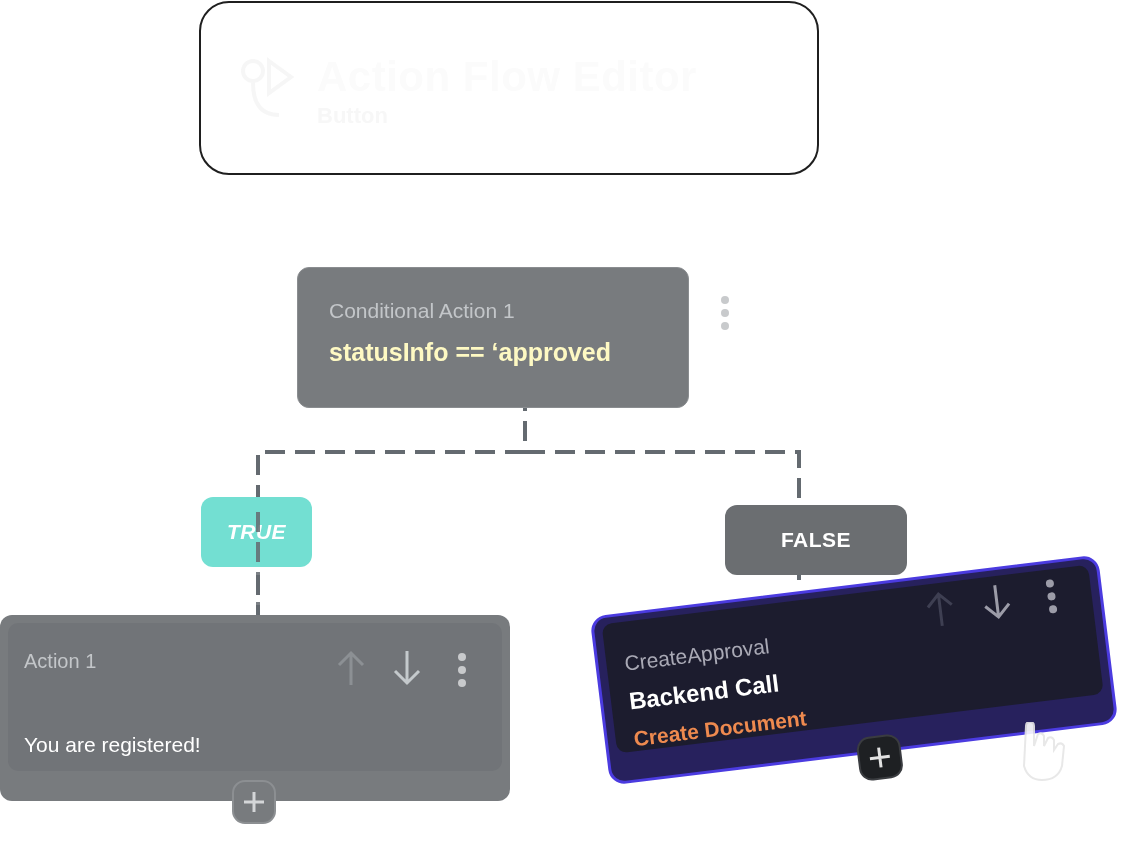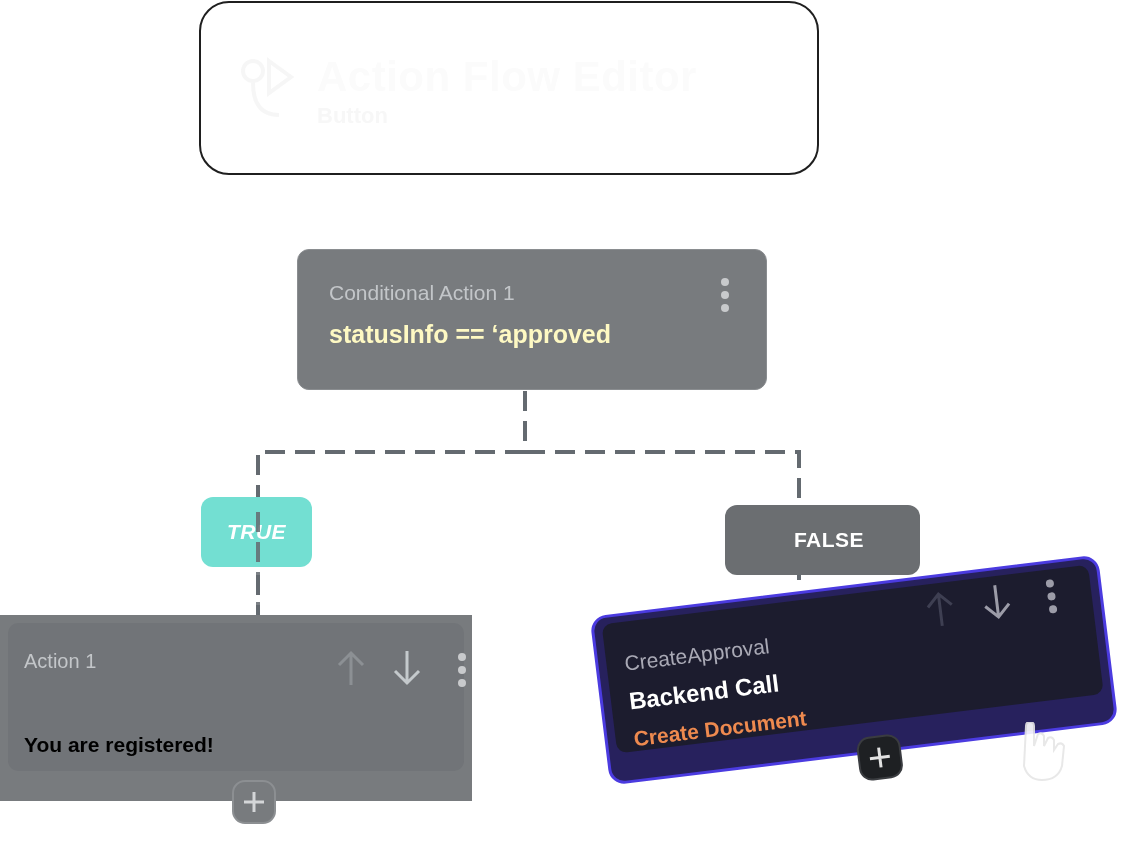--- a/index.html
+++ b/index.html
@@ -20,21 +20,21 @@
     position: absolute; left: 116px; top: 50px; font-size: 42px; font-weight: bold;
     color: #fbfbfb; letter-spacing: 0.5px;
   }
   .header-sub {
     position: absolute; left: 116px; top: 100px; font-size: 22px; font-weight: bold; color: #f7f7f7;
   }
 
   .connectors { position: absolute; left: 0; top: 0; width: 1122px; height: 852px; pointer-events: none; }
 
   .cond-node {
-    position: absolute; left: 297px; top: 249px; width: 470px; height: 141px;
+    position: absolute; left: 297px; top: 267px; width: 392px; height: 141px;
     background: #787b7e; border-radius: 12px; border: 1px solid #8a8d90; box-sizing: border-box;
   }
   .cond-node .label {
     position: absolute; left: 31px; top: 31px; font-size: 21px; color: #c3c6c9;
   }
   .cond-node .expr {
     position: absolute; left: 31px; top: 70px; font-size: 25px; font-weight: bold; color: #fef9c3;
   }
   .kebab {
     position: absolute; width: 10px; height: 34px;
@@ -42,33 +42,33 @@
   }
   .kebab span { width: 8px; height: 8px; border-radius: 50%; background: #c8cacc; display: block; }
   .cond-node .kebab { left: 422px; top: 28px; }
 
   .branch-badge {
     position: absolute; height: 70px; border-radius: 12px;
     display: flex; align-items: center; justify-content: center;
     color: #ffffff; font-weight: bold; font-size: 21px; letter-spacing: 0.5px;
   }
   .badge-true { left: 201px; top: 497px; width: 111px; background: #73dfd2; font-style: italic; }
-  .badge-false { left: 725px; top: 505px; width: 182px; background: #6b6e71; padding-left: 13px; }
+  .badge-false { left: 725px; top: 505px; width: 182px; background: #6b6e71; }
 
   .action-card {
-    position: absolute; left: 0; top: 615px; width: 472px; height: 186px;
-    background: #787b7e; border-radius: 0;
+    position: absolute; left: 0; top: 615px; width: 510px; height: 186px;
+    background: #787b7e; border-radius: 12px;
   }
   .action-card .inner {
     position: absolute; left: 8px; top: 8px; right: 8px; height: 148px;
     background: #717478; border-radius: 10px;
   }
   .action-card .label { position: absolute; left: 16px; top: 27px; font-size: 20px; color: #c3c6c9; }
   .action-card .title { position: absolute; left: 16px; top: 66px; font-size: 24px; font-weight: bold; color: #ffffff; }
-  .action-card .subtitle { position: absolute; left: 16px; top: 110px; font-size: 21px; font-weight: bold; color: #000000; }
+  .action-card .subtitle { position: absolute; left: 16px; top: 110px; font-size: 21px; font-weight: normal; color: #ffffff; }
   .icon-btn { position: absolute; width: 36px; height: 40px; display: flex; align-items: center; justify-content: center; }
   .action-card .arrow-up { left: 325px; top: 25px; }
   .action-card .arrow-down { left: 381px; top: 25px; }
   .action-card .kebab { left: 449px; top: 30px; }
 
   .add-btn {
     position: absolute; width: 44px; height: 44px; border-radius: 13px; box-sizing: border-box;
     display: flex; align-items: center; justify-content: center;
   }
   .add-btn-gray { left: 232px; top: 780px; background: #787b7e; border: 2px solid #8c8f92; }

